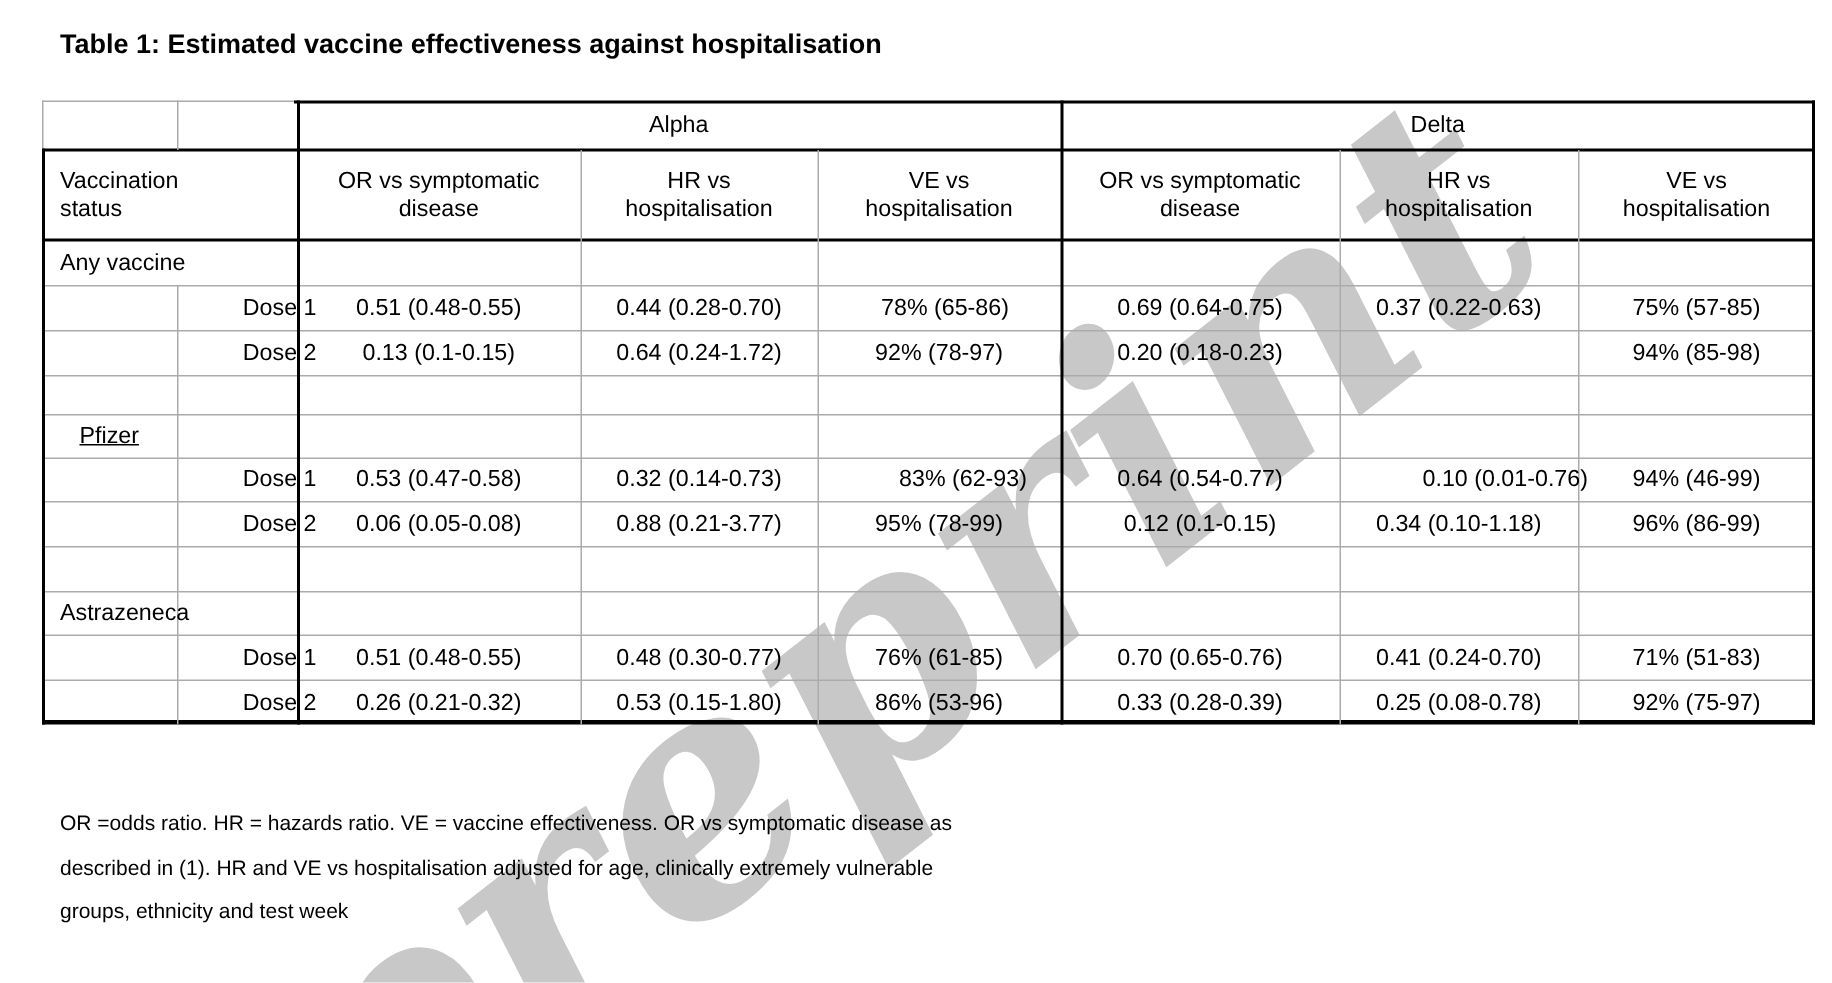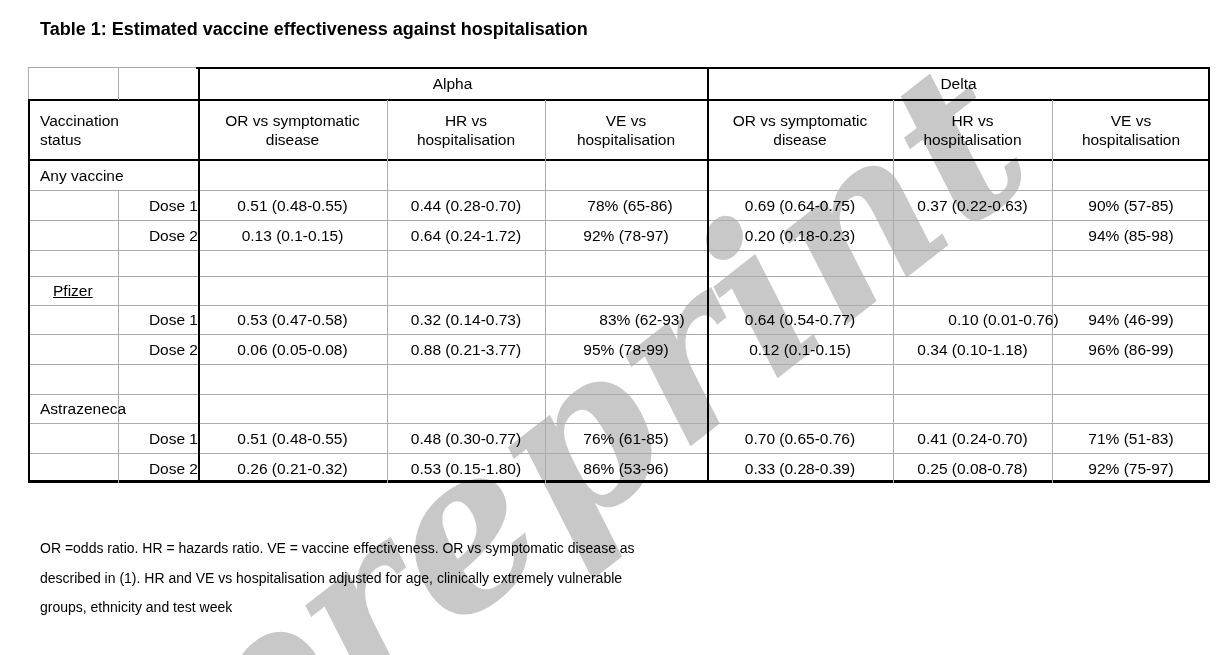--- a/index.html
+++ b/index.html
@@ -46,21 +46,21 @@
     display:flex;
     align-items:center;
     justify-content:center;
     font-size:15.5px;
     line-height:19px;
     text-align:center;
     z-index:1;
     white-space:nowrap;
   }
   .cell.left{justify-content:flex-start;padding-left:12px;text-align:left;white-space:normal;}
-  .cell.right{justify-content:flex-end;padding-right:9px;}
+  .cell.right{justify-content:flex-end;padding-right:9px;padding-left:13px;}
   .cell.hdr{white-space:normal;}
   .hdr .wrap-or{display:inline-block;max-width:150px;}
   .hdr .wrap-sm{display:inline-block;max-width:130px;}
   .vac-hdr{width:120px !important;}
   .footnote{
     position:absolute;
     left:40px;top:534px;
     font-size:14px;
     line-height:29.5px;
     z-index:1;
@@ -128,21 +128,21 @@
     </div>
 
   <div class="cell left" style="left:0;top:93px;width:170px;height:30px;">Any vaccine</div>
 
   <div class="cell right" style="left:90px;top:123px;width:80px;height:30px;">Dose 1</div>
   <div class="cell" style="left:170px;top:123px;width:189px;height:30px;">0.51 (0.48-0.55)</div>
   <div class="cell" style="left:359px;top:123px;width:158px;height:30px;">0.44 (0.28-0.70)</div>
   <div class="cell" style="left:517px;top:123px;width:170px;height:30px;">78% (65-86)</div>
   <div class="cell" style="left:679px;top:123px;width:186px;height:30px;">0.69 (0.64-0.75)</div>
   <div class="cell" style="left:865px;top:123px;width:159px;height:30px;">0.37 (0.22-0.63)</div>
-  <div class="cell" style="left:1024px;top:123px;width:158px;height:30px;">90% (57-85)</div>
+  <div class="cell" style="left:1024px;top:123px;width:158px;height:30px;">75% (57-85)</div>
 
   <div class="cell right" style="left:90px;top:153px;width:80px;height:30px;">Dose 2</div>
   <div class="cell" style="left:170px;top:153px;width:189px;height:30px;">0.13 (0.1-0.15)</div>
   <div class="cell" style="left:359px;top:153px;width:158px;height:30px;">0.64 (0.24-1.72)</div>
   <div class="cell" style="left:517px;top:153px;width:162px;height:30px;">92% (78-97)</div>
   <div class="cell" style="left:679px;top:153px;width:186px;height:30px;">0.20 (0.18-0.23)</div>
   <div class="cell" style="left:1024px;top:153px;width:158px;height:30px;">94% (85-98)</div>
 
   <div class="cell left" style="left:13px;top:209px;width:90px;height:29px;text-decoration:underline;">Pfizer</div>
 

